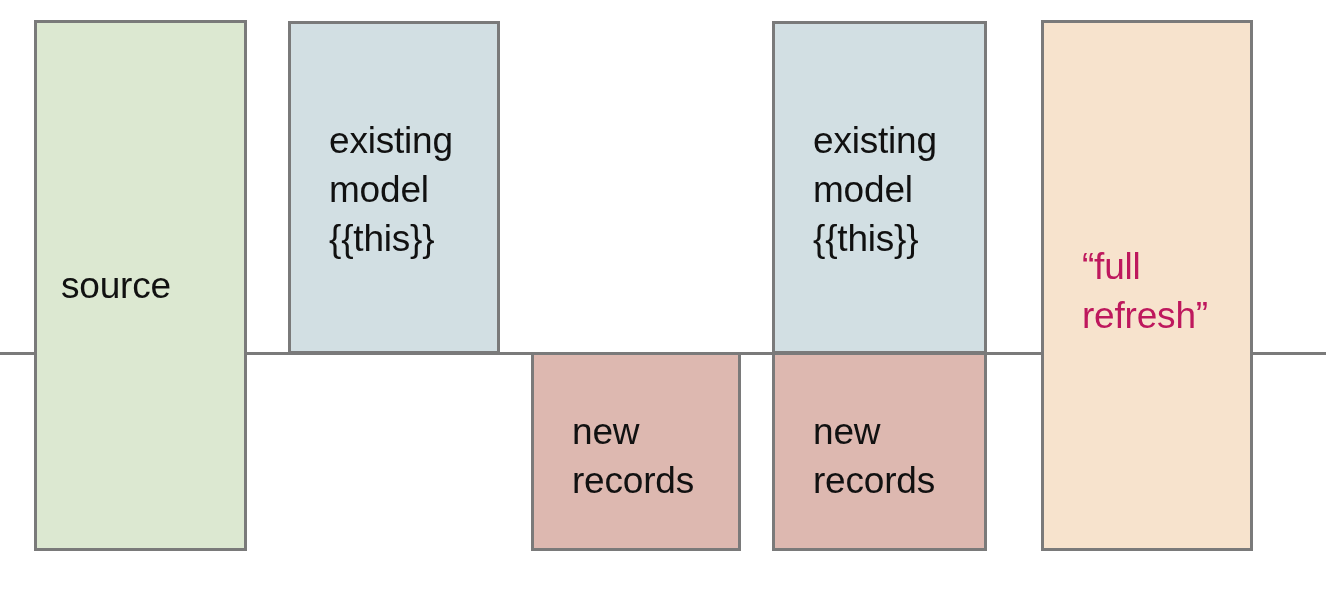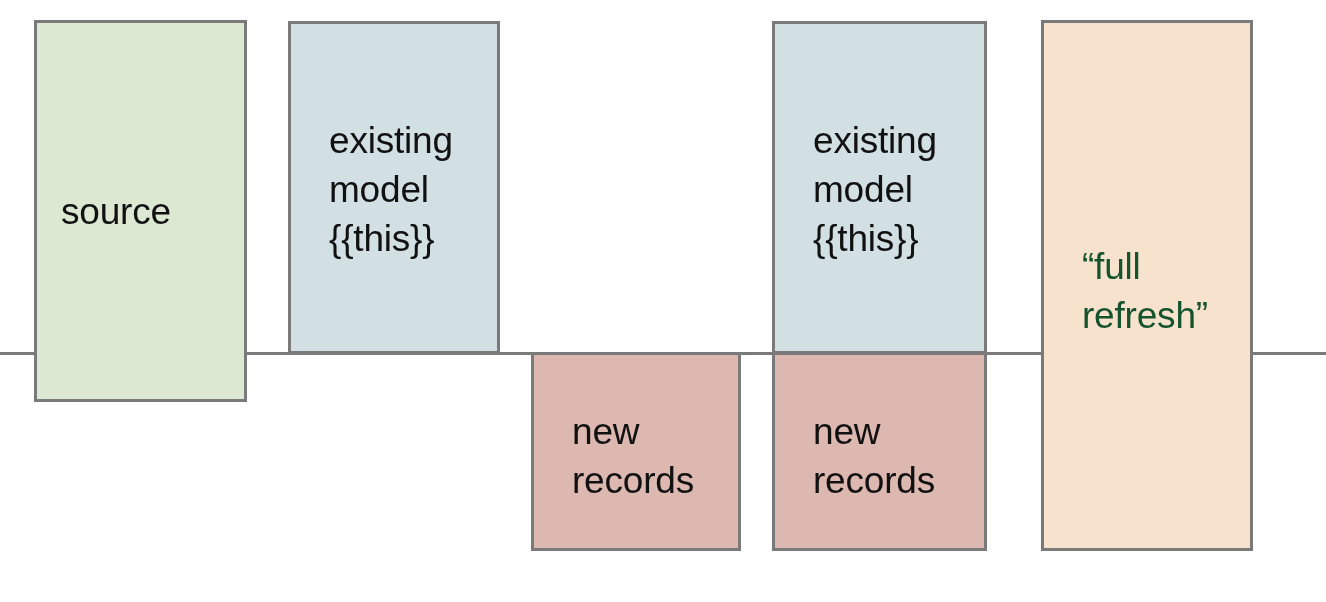--- a/index.html
+++ b/index.html
@@ -50,21 +50,21 @@
     padding-right: 10px;
     white-space: pre-line;
     letter-spacing: -0.2px;
   }
 
   
   #block-source {
     left: 34px;
     top: 20px;
     width: 213px;
-    height: 382px;
+    height: 531px;
   }
   #block-source .label { padding-left: 24px; }
 
   #block-existing-model-1 {
     left: 288px;
     top: 21px;
     width: 212px;
     height: 333px;
     justify-content: flex-start;
   }
@@ -133,17 +133,17 @@
 model
 {{this}}</div>
   </div>
 
   <div class="block" id="block-new-records-2" style="background-color: rgb(221, 184, 176); border-color: rgb(122, 122, 122);">
     <div class="label" style="color: rgb(17, 17, 17);">new
 records</div>
   </div>
 
   <div class="block" id="block-full-refresh" style="background-color: rgb(247, 227, 205); border-color: rgb(122, 122, 122);">
-    <div class="label" style="color: #14532d;">“full
+    <div class="label" style="color: #be185d;">“full
 refresh”</div>
   </div>
 
 </div>
 
 </body></html>

